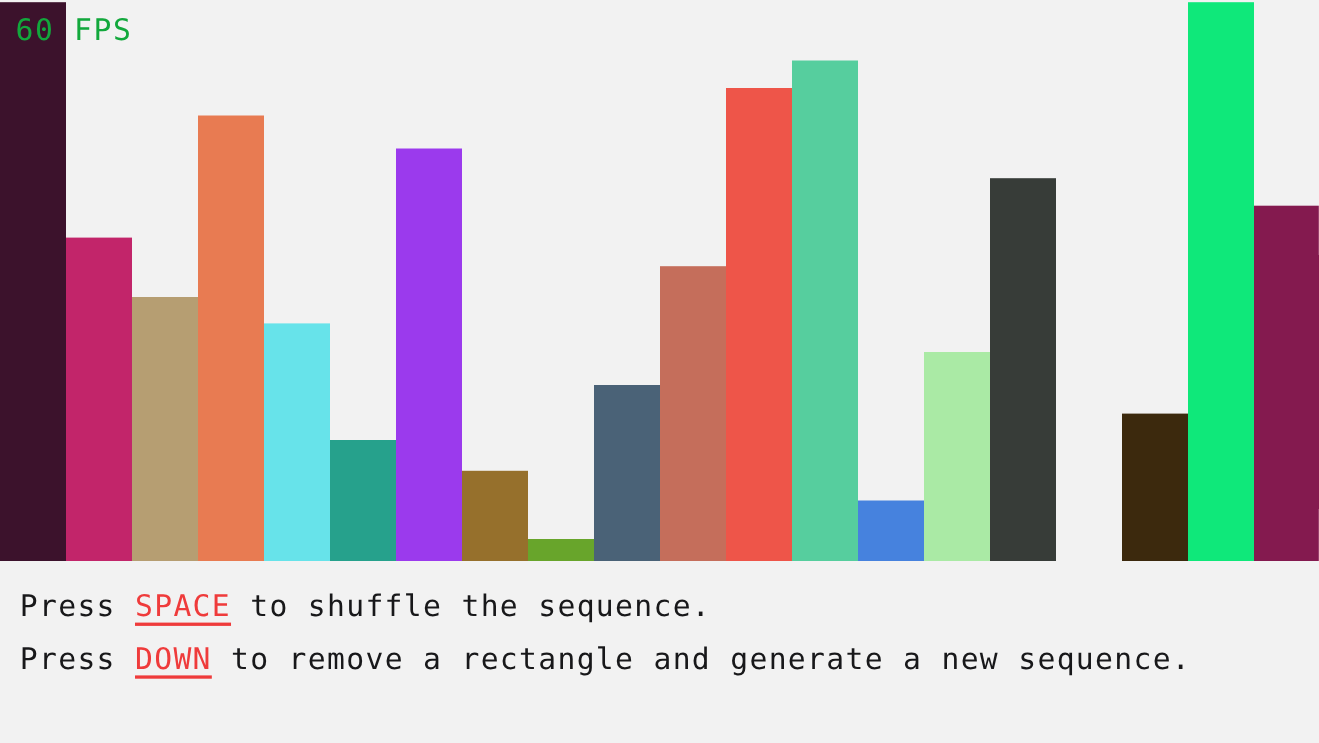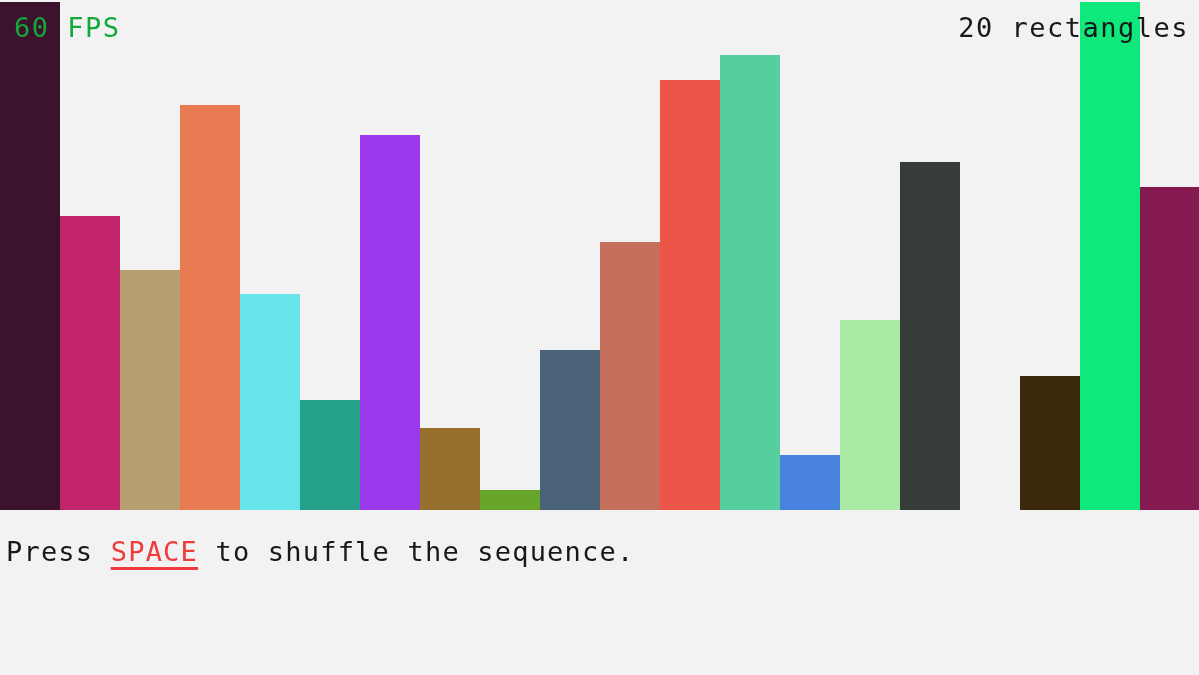--- a/index.html
+++ b/index.html
@@ -45,21 +45,21 @@
   #rect-count {
     right:10px; top:14px;
     color:#18181a;
   }
 
   
   #instructions {
     position:absolute;
     left:0; top:510px;
     width:1199px; height:165px;
-    padding:18px 0 0 6px;
+    padding:18px 0 0 18px;
   }
   .instruction-line {
     font-family:"DejaVu Sans Mono", monospace;
     font-size:27px;
     line-height:48px;
     letter-spacing:1.2px;
     color:#18181a;
     white-space:nowrap;
   }
   .key {
@@ -91,19 +91,19 @@
       <div class="bar" style="left: 780px; width: 60px; height: 55px; background: rgb(70, 130, 222);"></div>
       <div class="bar" style="left: 840px; width: 60px; height: 190px; background: rgb(170, 234, 165);"></div>
       <div class="bar" style="left: 900px; width: 60px; height: 348px; background: rgb(55, 60, 56);"></div>
       <div class="bar" style="left: 1020px; width: 60px; height: 134px; background: rgb(60, 41, 13);"></div>
       <div class="bar" style="left: 1080px; width: 60px; height: 508px; background: rgb(15, 232, 122);"></div>
       <div class="bar" style="left: 1140px; width: 59px; height: 323px; background: rgb(132, 26, 79);"></div>
     </div>
 
   <div class="hud" id="fps-counter">60 FPS</div>
 
-  <div class="hud" id="rect-count">20 rectangles</div>
 
   <div id="instructions">
       <div class="instruction-line"><span>Press </span><span class="key">SPACE</span><span> to shuffle the sequence.</span></div>
+      <div class="instruction-line"><span>Press </span><span class="key">DOWN</span><span> to remove a rectangle and generate a new sequence.</span></div>
     </div>
 
 </div>
 
 </body></html>

